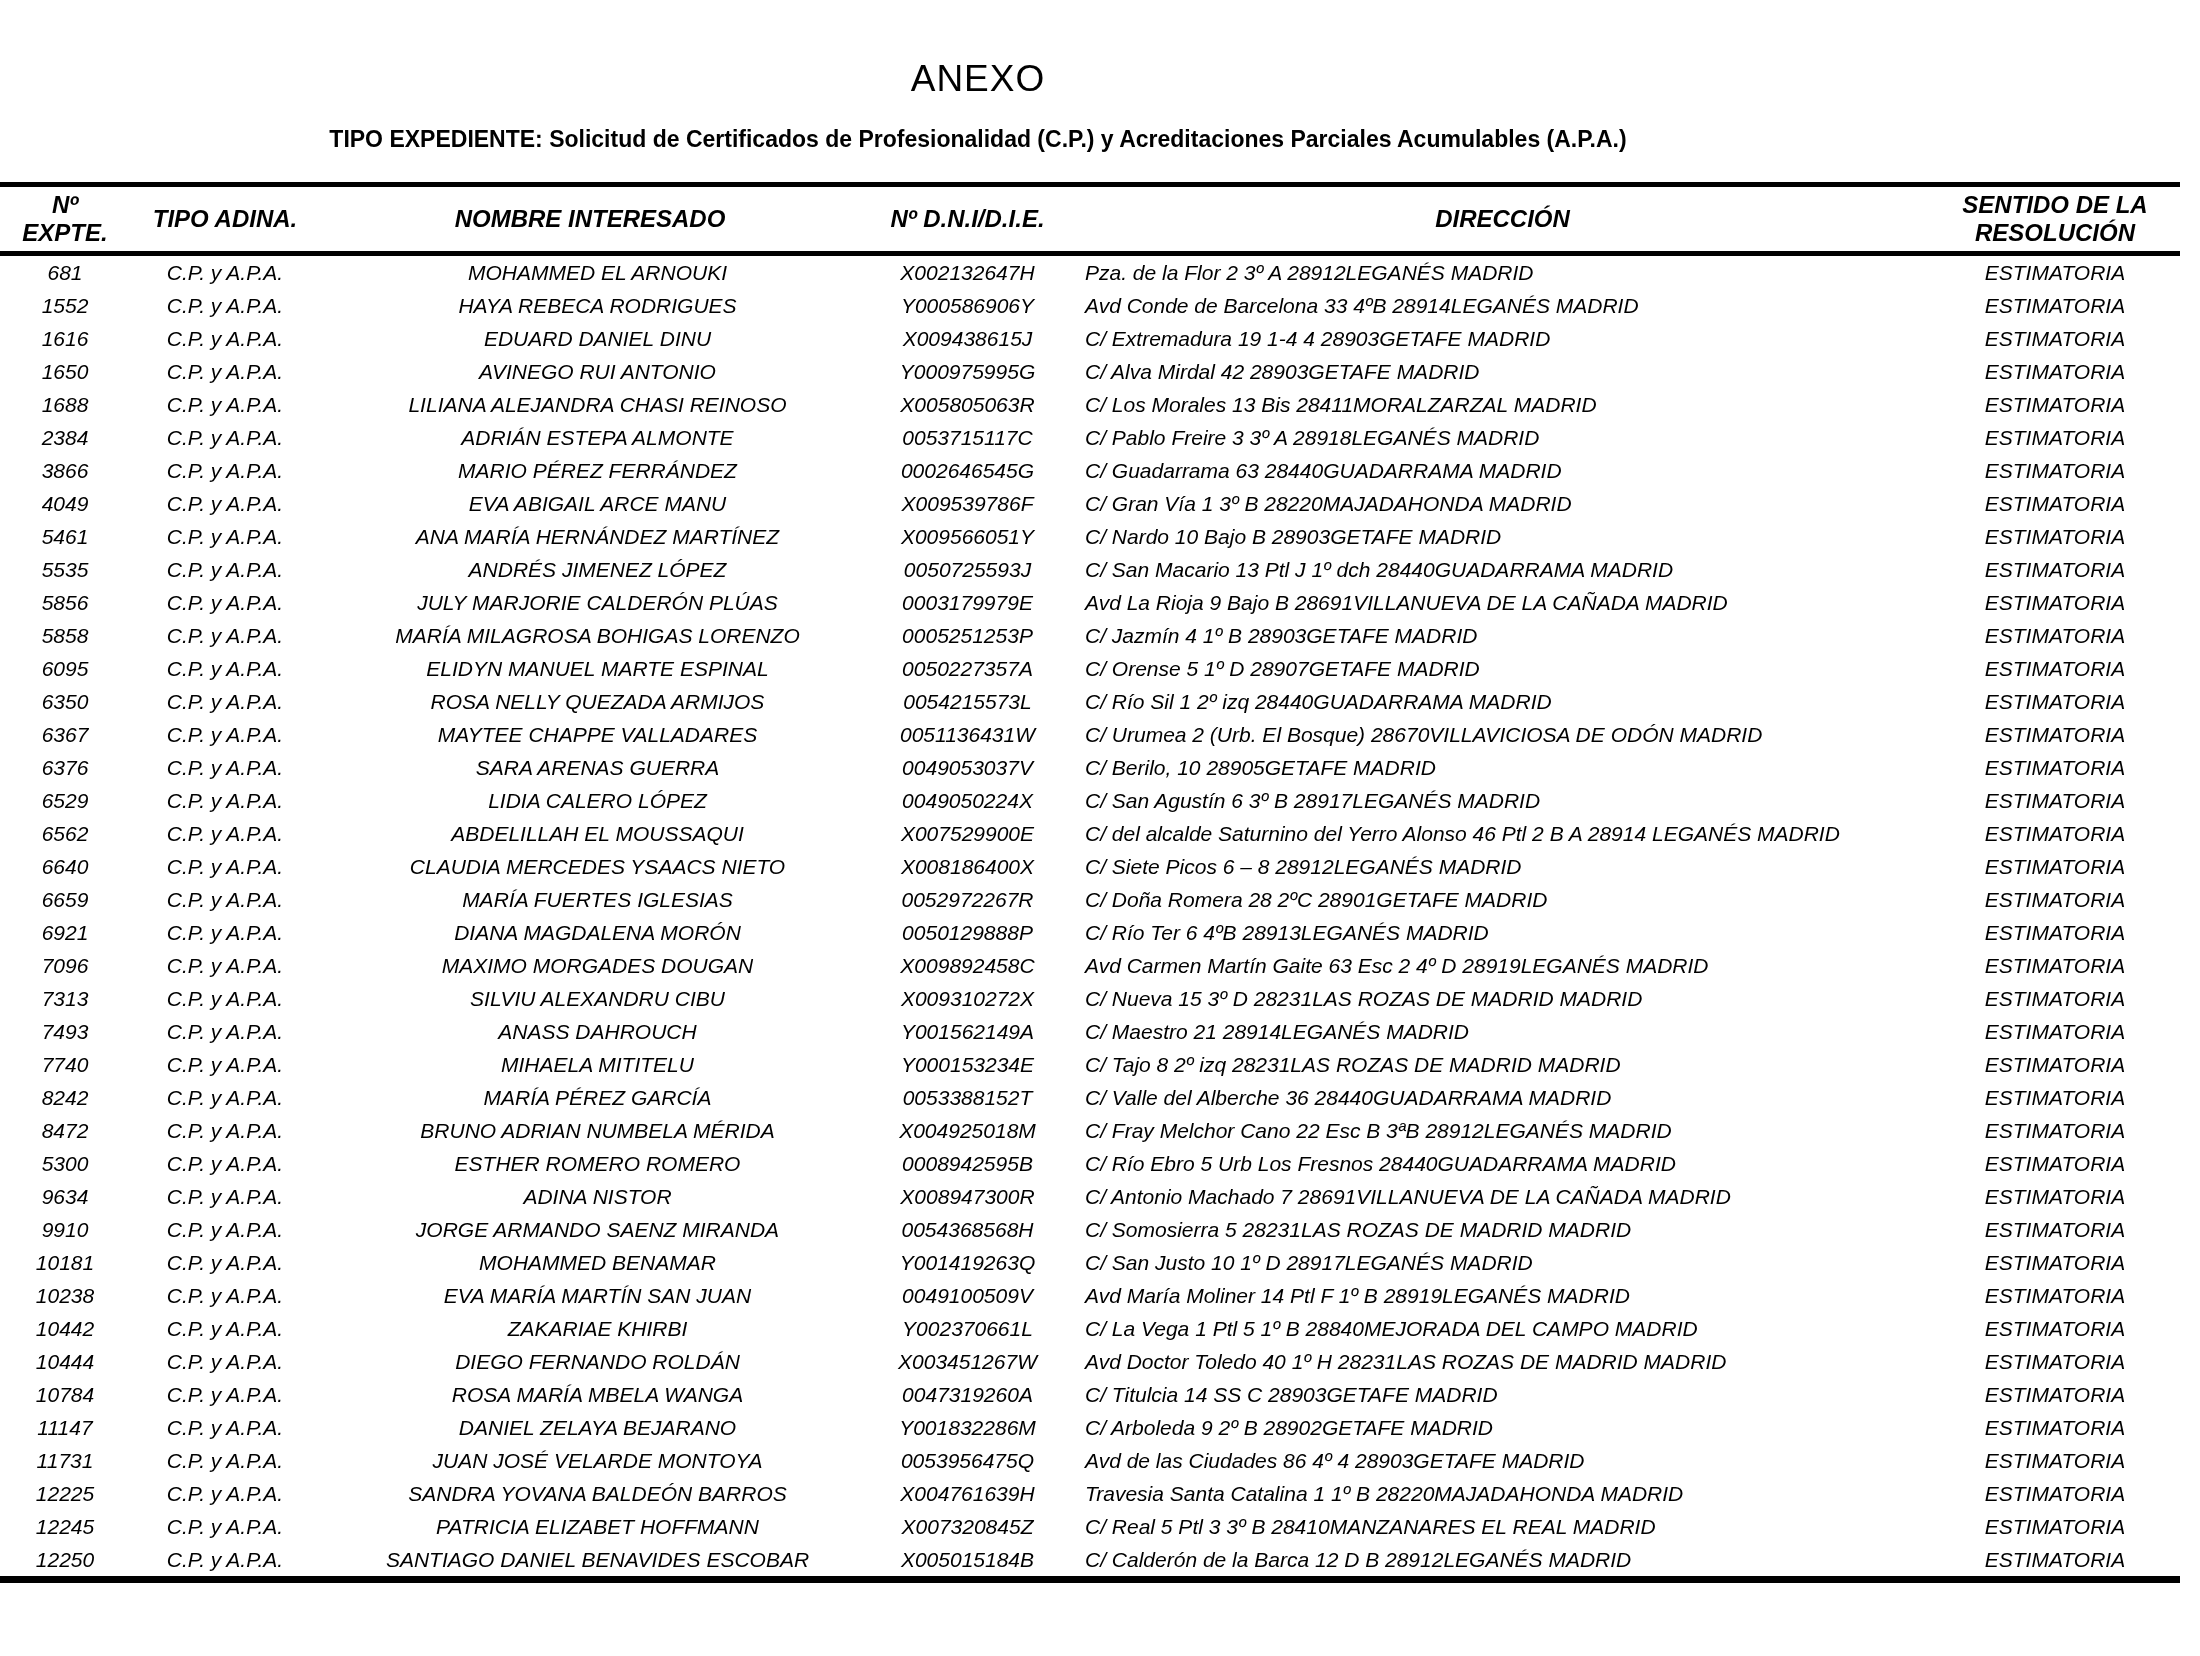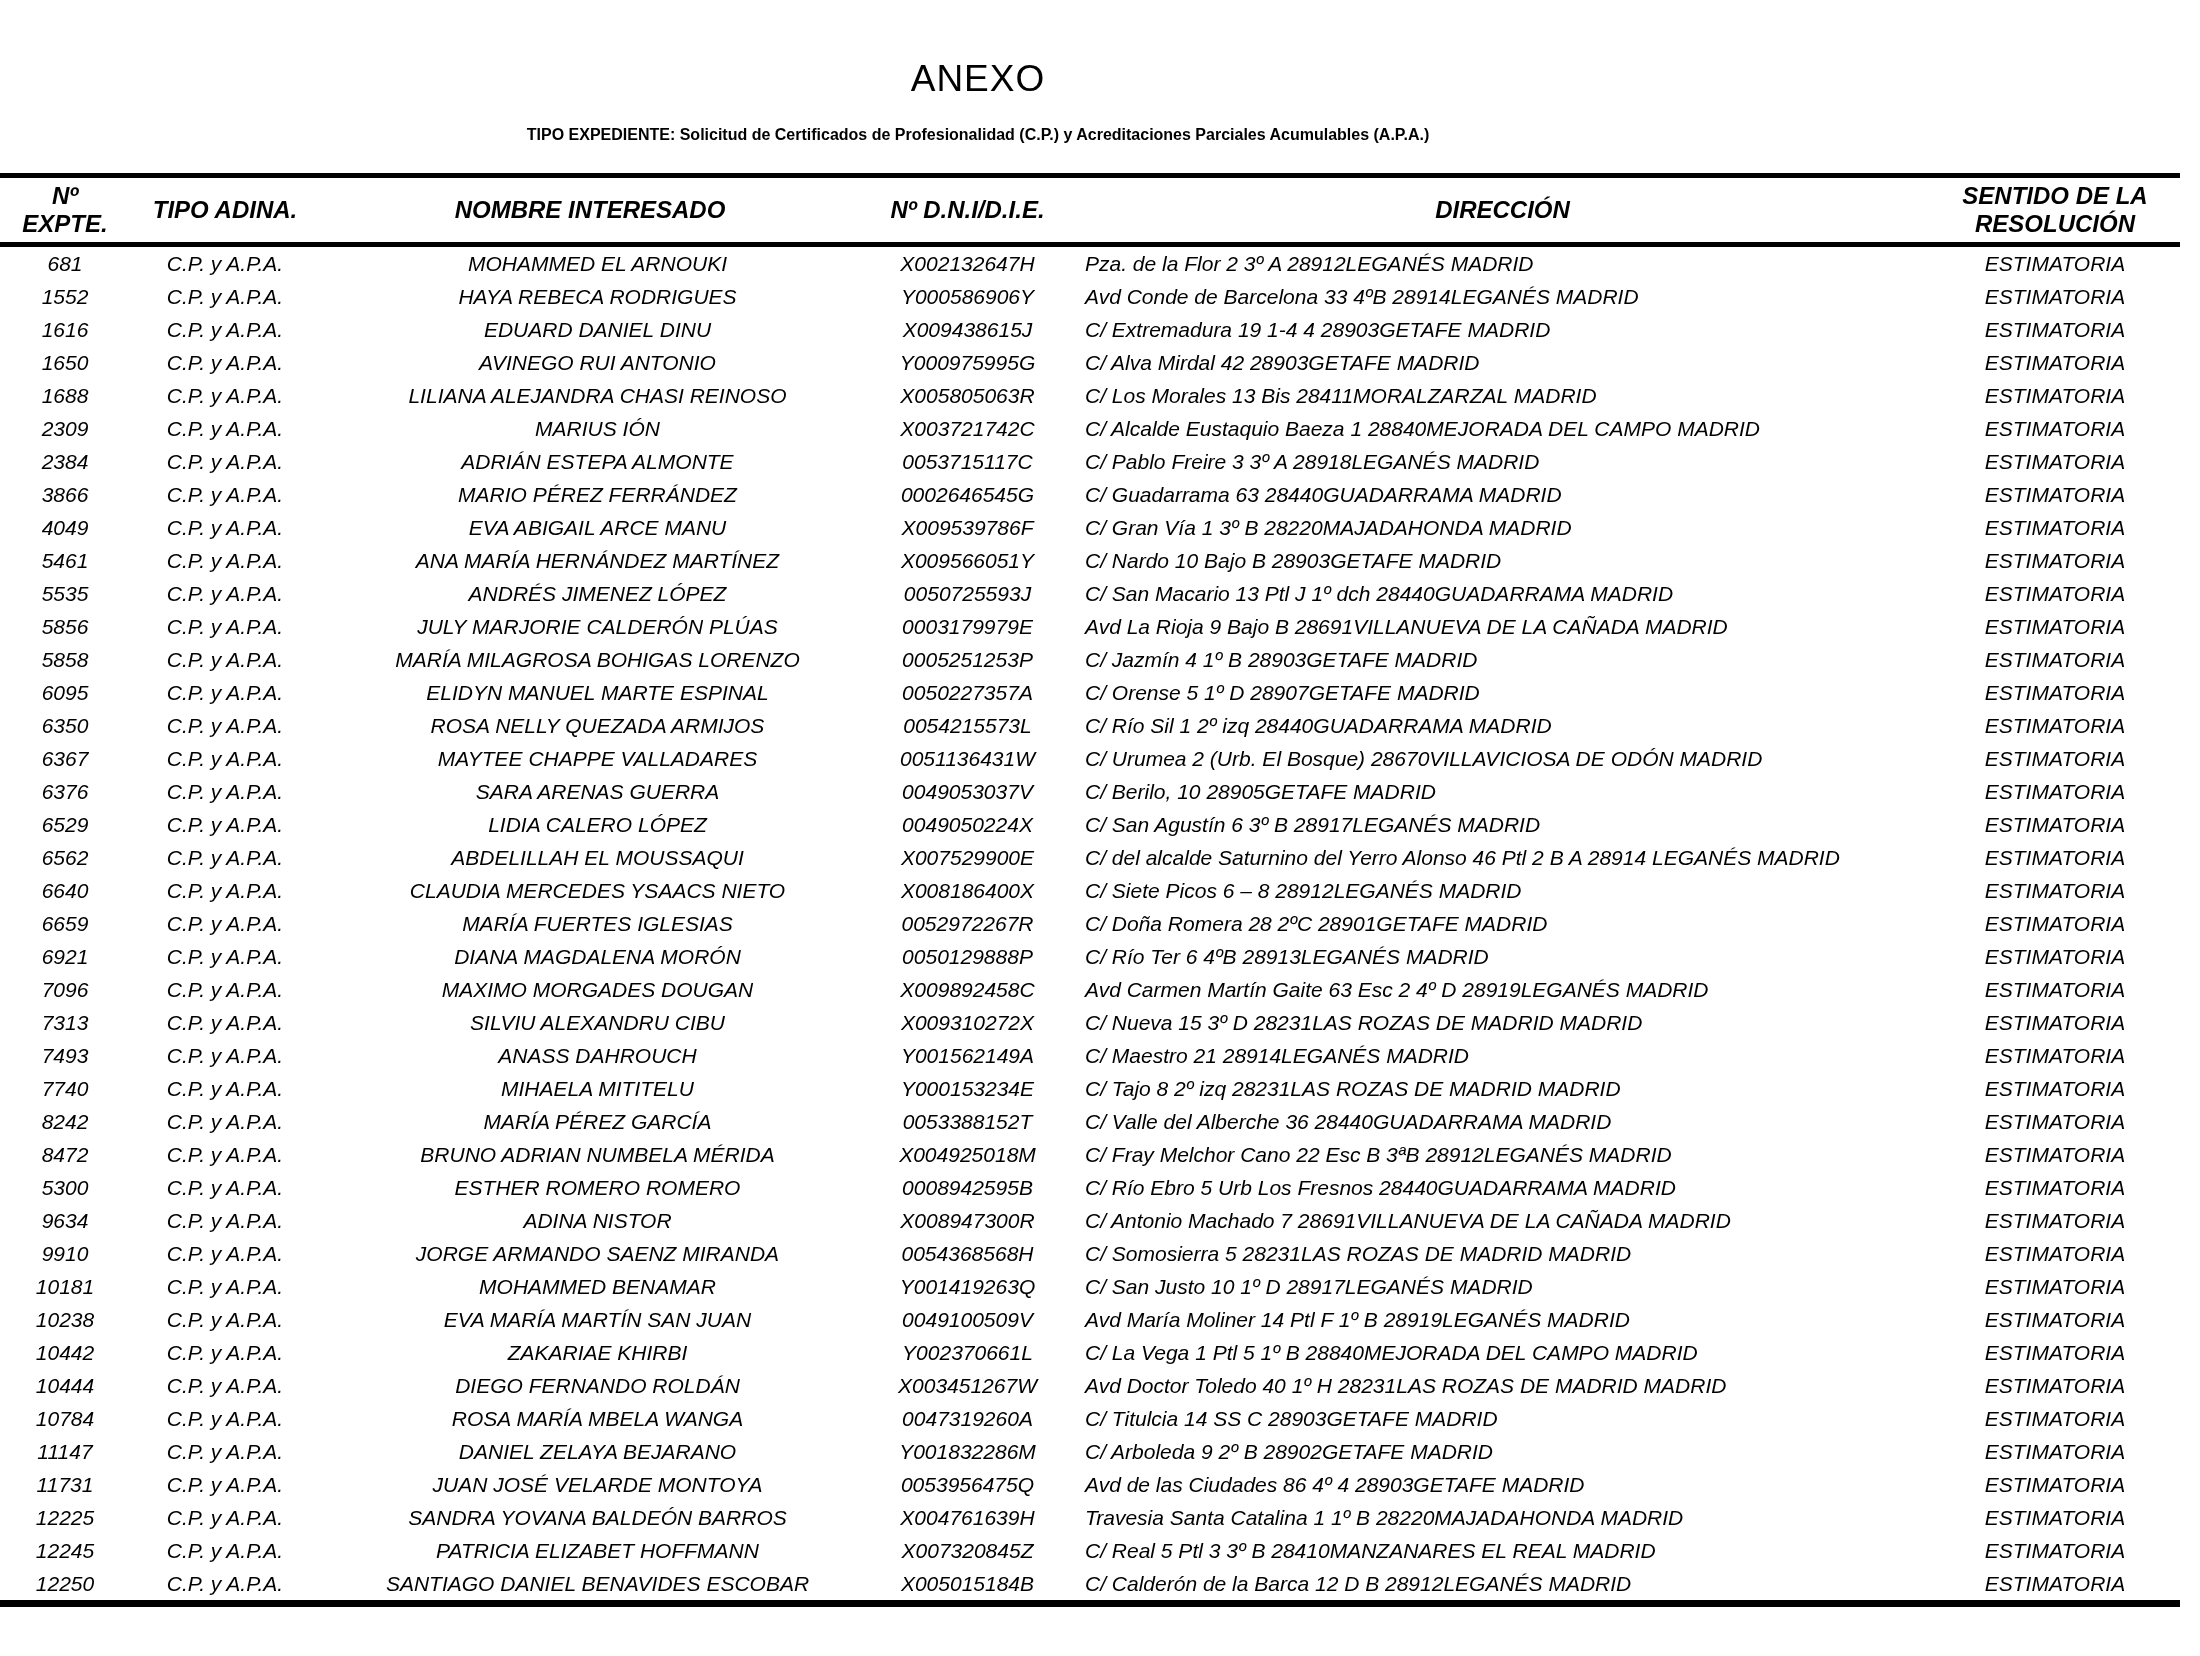--- a/index.html
+++ b/index.html
@@ -23,21 +23,21 @@
     padding-top: 10px;
     text-align: center;
     font-size: 37px;
     font-weight: 400;
     letter-spacing: 1px;
   }
   .doc-subtitle {
     margin: 0;
     margin-top: 26px;
     text-align: center;
-    font-size: 16px;
+    font-size: 23px;
     font-weight: bold;
   }
   table.records {
     width: 2180px;
     margin: 29px auto 0 auto;
     border-collapse: collapse;
     table-layout: fixed;
     border-top: 5px solid #000;
     border-bottom: 7px solid #000;
     font-style: italic;
@@ -137,28 +137,20 @@
   </tr>
         <tr>
     <td class="al-c"><span class="fit">1688</span></td>
     <td class="al-c"><span class="fit">C.P. y A.P.A.</span></td>
     <td class="al-l pad-name"><span class="fit">LILIANA ALEJANDRA CHASI REINOSO</span></td>
     <td class="al-c"><span class="fit">X005805063R</span></td>
     <td class="al-l pad-addr"><span class="fit">C/ Los Morales 13 Bis 28411MORALZARZAL MADRID</span></td>
     <td class="al-c"><span class="fit">ESTIMATORIA</span></td>
   </tr>
         <tr>
-    <td class="al-c"><span class="fit">2309</span></td>
-    <td class="al-c"><span class="fit">C.P. y A.P.A.</span></td>
-    <td class="al-l pad-name"><span class="fit">MARIUS IÓN</span></td>
-    <td class="al-c"><span class="fit">X003721742C</span></td>
-    <td class="al-l pad-addr"><span class="fit">C/ Alcalde Eustaquio Baeza 1 28840MEJORADA DEL CAMPO MADRID</span></td>
-    <td class="al-c"><span class="fit">ESTIMATORIA</span></td>
-  </tr>
-        <tr>
     <td class="al-c"><span class="fit">2384</span></td>
     <td class="al-c"><span class="fit">C.P. y A.P.A.</span></td>
     <td class="al-l pad-name"><span class="fit">ADRIÁN ESTEPA ALMONTE</span></td>
     <td class="al-c"><span class="fit">0053715117C</span></td>
     <td class="al-l pad-addr"><span class="fit">C/ Pablo Freire 3 3º A 28918LEGANÉS MADRID</span></td>
     <td class="al-c"><span class="fit">ESTIMATORIA</span></td>
   </tr>
         <tr>
     <td class="al-c"><span class="fit">3866</span></td>
     <td class="al-c"><span class="fit">C.P. y A.P.A.</span></td>

